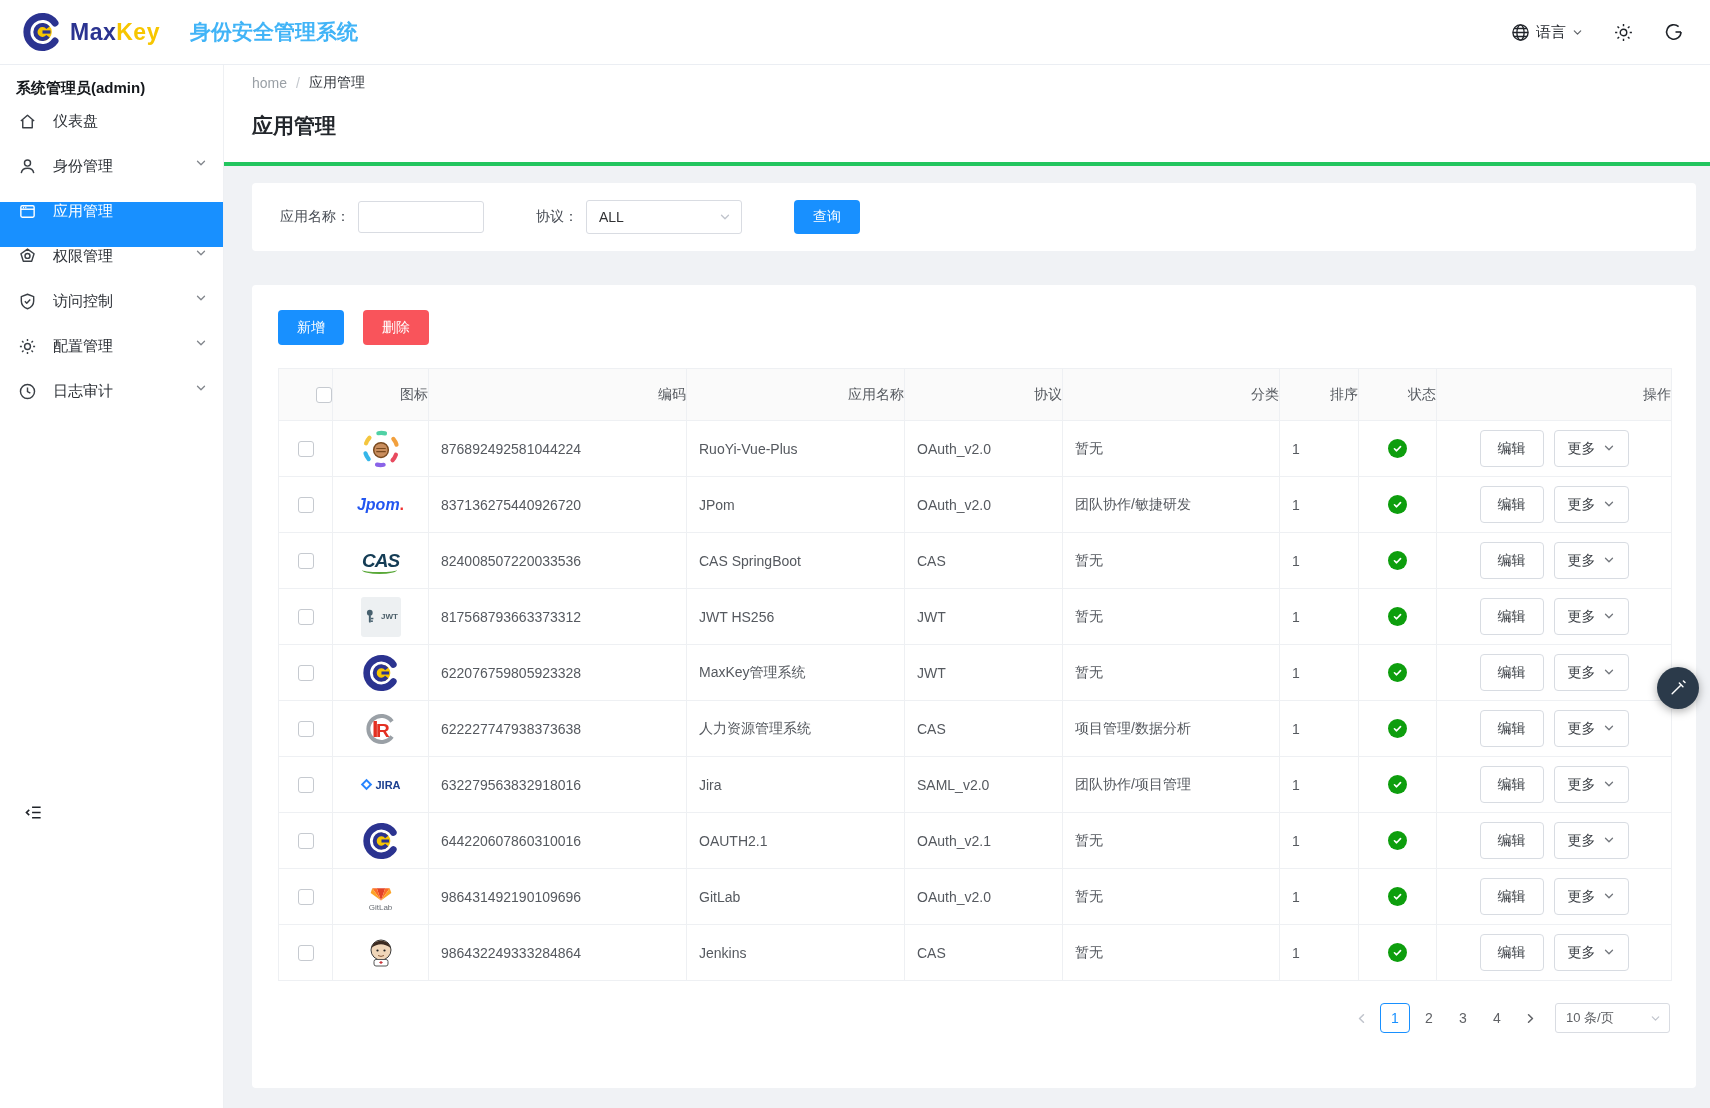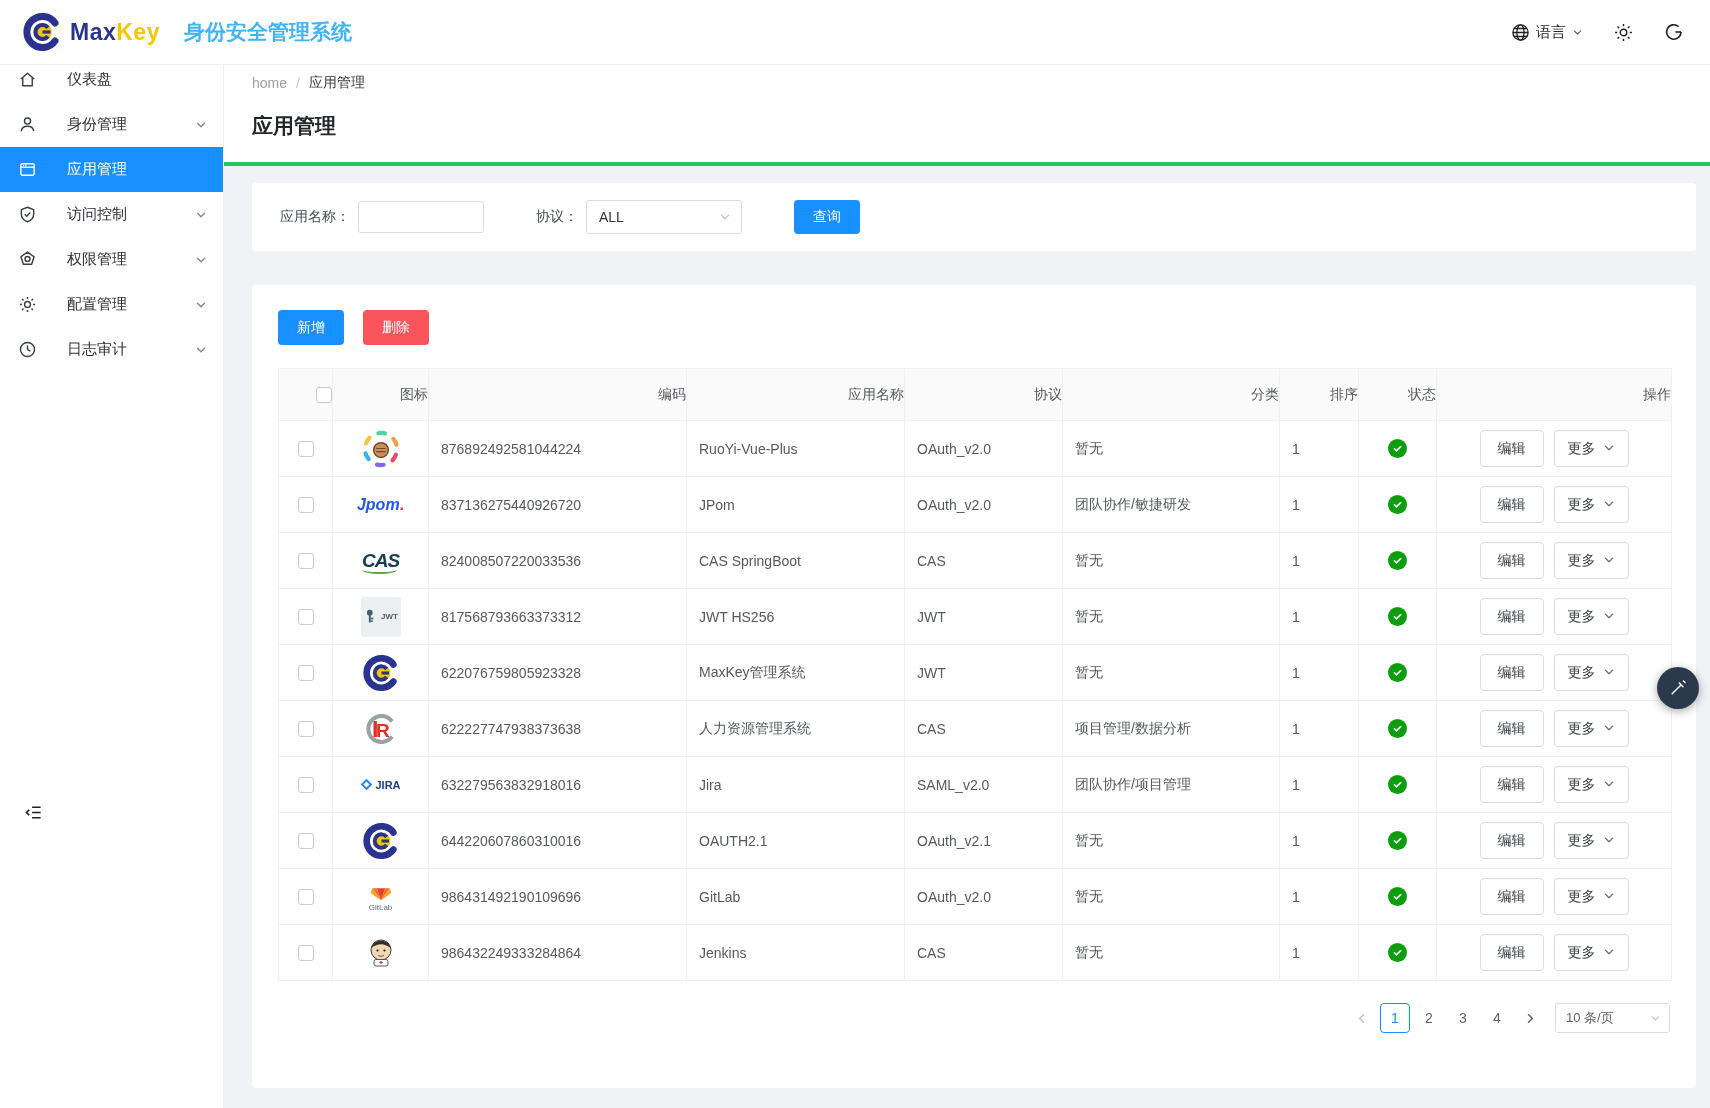--- a/index.html
+++ b/index.html
@@ -12,31 +12,31 @@
 
   
   header{position:absolute;top:0;left:0;right:0;height:65px;background:#fff;
     border-bottom:1px solid #ebeef3;display:flex;align-items:center;justify-content:space-between;
     padding:0 26px 0 22px;z-index:5;}
   .brand{display:flex;align-items:center;gap:8px;}
   .brand-logo svg{display:block;}
   .brand-text{font-size:23px;font-weight:bold;letter-spacing:.5px;}
   .brand-max{color:var(--brand-navy);}
   .brand-key{color:var(--brand-gold);}
-  .brand-sub{font-size:21px;font-weight:bold;color:var(--brand-blue);margin-left:16px;}
+  .brand-sub{font-size:21px;font-weight:bold;color:var(--brand-blue);margin-left:22px;}
   .header-actions{display:flex;align-items:center;gap:30px;color:#1f2329;}
   .lang{display:flex;align-items:center;gap:6px;font-size:15px;cursor:pointer;}
   .lang .chev{color:#5f6368;display:flex;}
   .hicon{display:flex;align-items:center;cursor:pointer;color:#1f2329;}
 
   
   aside{position:absolute;top:57px;left:0;bottom:0;width:224px;background:#fff;
     border-right:1px solid #eef0f3;z-index:4;}
   .side-user{font-size:15px;font-weight:bold;color:#15181c;padding:22px 16px 14px 16px;}
-  .side-item{display:flex;align-items:center;height:45px;padding:0 16px 0 18px;gap:30px;
+  .side-item{display:flex;height:45px;padding:0 16px 0 18px;gap:16px;
     font-size:15px;color:#2c3036;cursor:pointer;}
   .side-item .si-icon{display:flex;width:19px;color:#3a3f45;}
   .side-item .si-icon svg{width:19px;height:19px;}
   .side-item .si-chev{margin-left:auto;color:#82868c;display:flex;}
   .side-item.active{background:var(--primary);color:#fff;}
   .side-item.active .si-icon{color:#fff;}
   .fold{position:absolute;left:24px;top:746px;color:#1f2329;cursor:pointer;display:flex;}
 
   
   main{position:absolute;top:57px;left:224px;right:0;bottom:0;background:#f0f2f5;overflow:hidden;}
@@ -157,20 +157,21 @@
       <span class="hicon">
         <svg width="20" height="20" viewBox="0 0 20 20" fill="none" stroke="currentColor" stroke-width="1.6">
           <path d="M17 10 A7.2 7.2 0 1 1 14.6 4.6"></path>
             <path d="M11.5 10 H17"></path>
         </svg>
       </span>
     </div>
   </header>
 
   <aside>
+    <div class="side-user">系统管理员(admin)</div>
     <nav id="side-menu">
         <div class="side-item">
           <span class="si-icon">
             <svg viewBox="0 0 20 20" fill="none" stroke="currentColor" stroke-width="1.5" stroke-linejoin="round">
               <path d="M3 9.5 L10 3.4 L17 9.5"></path>
               <path d="M5 8.3 V16.6 H15 V8.3"></path>
             </svg>
           </span>
           <span class="si-label">仪表盘</span>
         </div>
@@ -194,39 +195,39 @@
               <rect x="3" y="4" width="14" height="12" rx="1.5"></rect>
               <path d="M3 7.6h14"></path>
               <path d="M5.2 5.8h1.2M7.6 5.8h1.2"></path>
             </svg>
           </span>
           <span class="si-label">应用管理</span>
         </div>
         <div class="side-item">
           <span class="si-icon">
             <svg viewBox="0 0 20 20" fill="none" stroke="currentColor" stroke-width="1.5" stroke-linejoin="round">
-              <path d="M10 2.4 L16.5 4.9 V9.4 C16.5 13.4 13.8 16.3 10 17.6 C6.2 16.3 3.5 13.4 3.5 9.4 V4.9 Z"></path>
-              <path d="M7.2 9.8 L9.2 11.8 L12.9 8"></path>
-            </svg>
-          </span>
-          <span class="si-label">访问控制</span>
+              <path d="M10 2.2 L16.9 7.1 L14.4 15 H5.6 L3.1 7.1 Z"></path>
+              <circle cx="10" cy="9.4" r="2.6"></circle>
+            </svg>
+          </span>
+          <span class="si-label">权限管理</span>
           <span class="si-chev">
             <svg width="12" height="12" viewBox="0 0 12 12">
               <path d="M2.5 4.2 L6 7.8 L9.5 4.2" fill="none" stroke="currentColor" stroke-width="1.3" stroke-linecap="round" stroke-linejoin="round"></path>
             </svg>
           </span>
         </div>
         <div class="side-item">
           <span class="si-icon">
             <svg viewBox="0 0 20 20" fill="none" stroke="currentColor" stroke-width="1.5" stroke-linejoin="round">
-              <path d="M10 2.2 L16.9 7.1 L14.4 15 H5.6 L3.1 7.1 Z"></path>
-              <circle cx="10" cy="9.4" r="2.6"></circle>
-            </svg>
-          </span>
-          <span class="si-label">权限管理</span>
+              <path d="M10 2.4 L16.5 4.9 V9.4 C16.5 13.4 13.8 16.3 10 17.6 C6.2 16.3 3.5 13.4 3.5 9.4 V4.9 Z"></path>
+              <path d="M7.2 9.8 L9.2 11.8 L12.9 8"></path>
+            </svg>
+          </span>
+          <span class="si-label">访问控制</span>
           <span class="si-chev">
             <svg width="12" height="12" viewBox="0 0 12 12">
               <path d="M2.5 4.2 L6 7.8 L9.5 4.2" fill="none" stroke="currentColor" stroke-width="1.3" stroke-linecap="round" stroke-linejoin="round"></path>
             </svg>
           </span>
         </div>
         <div class="side-item">
           <span class="si-icon">
             <svg viewBox="0 0 20 20" fill="none" stroke="currentColor" stroke-width="1.5">
               <circle cx="10" cy="10" r="3.1"></circle>

